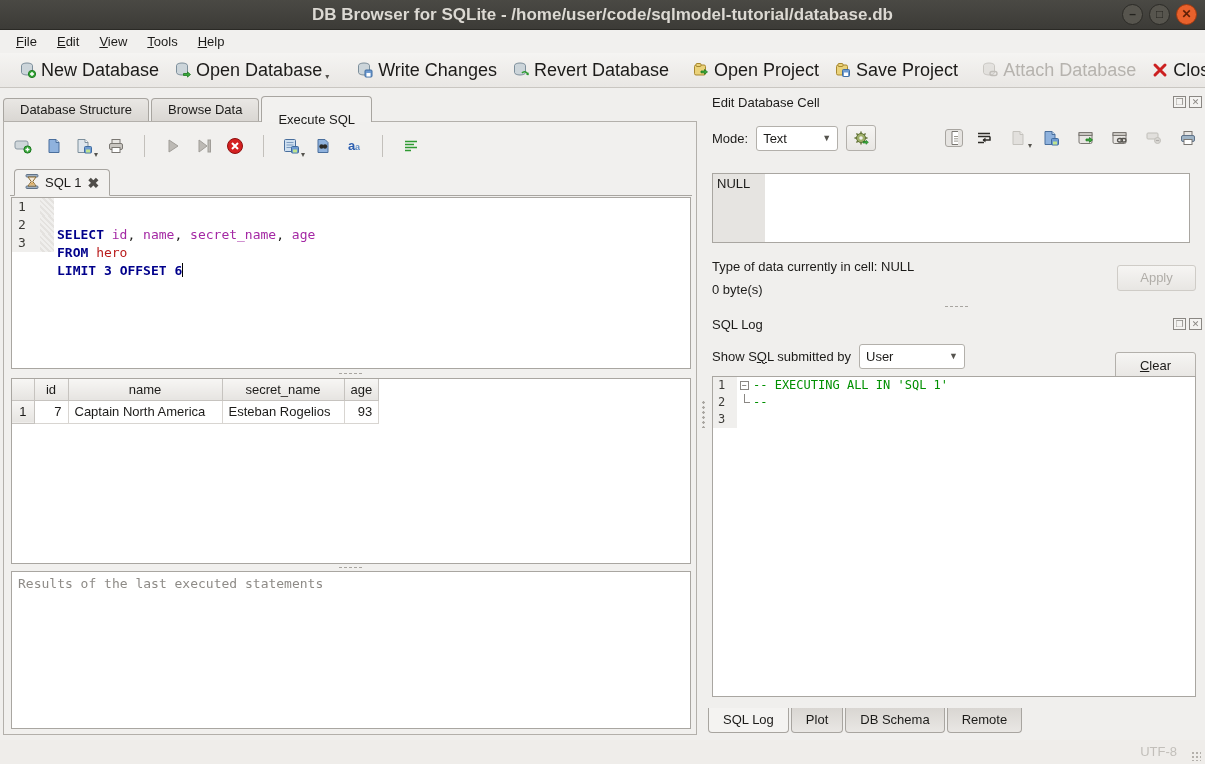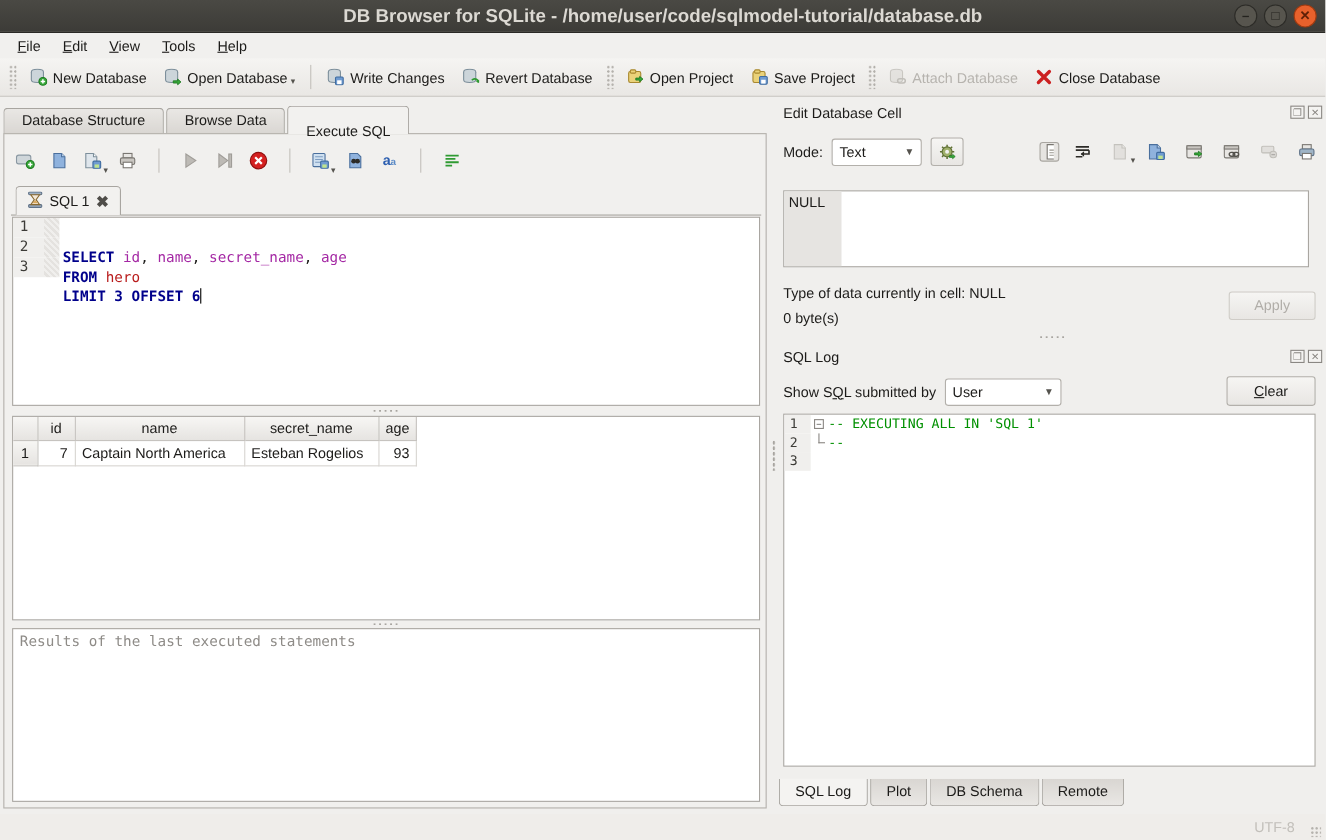--- a/index.html
+++ b/index.html
@@ -23,21 +23,21 @@
   .menu-item u { text-decoration:underline; }
 
   
   .toolbar { position:absolute; left:0; top:53px; width:1205px; height:35px;
     background:linear-gradient(#f5f4f2,#e9e7e4); border-bottom:1px solid #c9c6c1;
     display:flex; align-items:center; padding:0 4px; }
   .grip { width:7px; height:22px; margin:0 4px;
     background-image:radial-gradient(#b3b0ab 1px, transparent 1.2px); background-size:4px 4px; }
   .tsep { width:1px; height:22px; background:#c3c0bb; margin:0 6px; }
   .tbtn { display:flex; align-items:center; gap:5px; padding:4px 8px; border-radius:3px; white-space:nowrap; }
-  .tbtn .lbl { font-size:13px;text-align:right; }
+  .tbtn .lbl { font-size:18px;text-align:right; }
   .tbtn.disabled .lbl { color:#b6b3ae; }
   .dd-arrow { font-size:8px; color:#55534e; align-self:flex-end; margin-left:-2px; }
   .icon16 { width:16px; height:16px; display:inline-block; }
 
   
   .main-tabs { position:absolute; left:3px; top:96px; display:flex; align-items:flex-end; height:26px; }
   .mtab { height:24px; padding:3px 16px; border:1px solid #a8a5a0; border-bottom:none;
     background:linear-gradient(#e9e7e4,#d9d6d2); border-radius:4px 4px 0 0; margin-right:2px; }
   .mtab.active { background:#f2f1ef; height:26px; padding-top:15px; position:relative; z-index:3; }
 
@@ -107,21 +107,21 @@
   .bytes-line { position:absolute; left:4px; top:194px; }
   .btn { border:1px solid #b3b0ab; border-radius:3px; background:linear-gradient(#f6f5f3,#e8e6e3);
     text-align:center; font-size:13px; }
   .apply-btn { position:absolute; left:409px; top:177px; width:79px; height:26px; line-height:24px;
     color:#b0ada8; border-color:#cfccc7; }
   .dock-hsplit { position:absolute; left:0; top:214px; width:497px; height:8px; display:flex; align-items:center; justify-content:center; }
   .dock-hsplit .dots { width:26px; height:3px; background-image:radial-gradient(#a8a5a0 1px, transparent 1.2px); background-size:5px 3px; }
 
   .sqllog-header { position:absolute; left:4px; top:227px; width:490px; }
   .filter-row { position:absolute; left:4px; top:254px; width:490px; height:28px; display:flex; align-items:center; }
-  .clear-btn { position:absolute; left:407px; top:254px; width:81px; height:27px; line-height:25px; color:#1c1b19; }
+  .clear-btn { position:absolute; left:407px; top:264px; width:81px; height:27px; line-height:25px; color:#1c1b19; }
   .logbox { position:absolute; left:4px; top:288px; width:484px; height:321px; background:#fff; border:1px solid #a9a6a1; overflow:hidden; }
   .log-row { display:flex; height:17px; line-height:17px; font-family:"DejaVu Sans Mono", monospace; font-size:12px; }
   .log-row .gut { width:24px; background:#f0efed; color:#3c3b37; padding-left:5px; flex:none; }
   .log-row .foldcol { width:16px; flex:none; position:relative; }
   .log-row .ltext { flex:1; color:#009000; white-space:pre; }
   .foldbox { position:absolute; left:3px; top:4px; width:9px; height:9px; border:1px solid #8a8783; background:#fff;
     font-size:8px; line-height:7px; text-align:center; color:#55534e; }
   .foldline-corner { position:absolute; left:7px; top:0; width:6px; height:9px; border-left:1px solid #8a8783; border-bottom:1px solid #8a8783; }
 
   .dock-tabs { position:absolute; left:0px; top:620px; display:flex; height:25px; }

